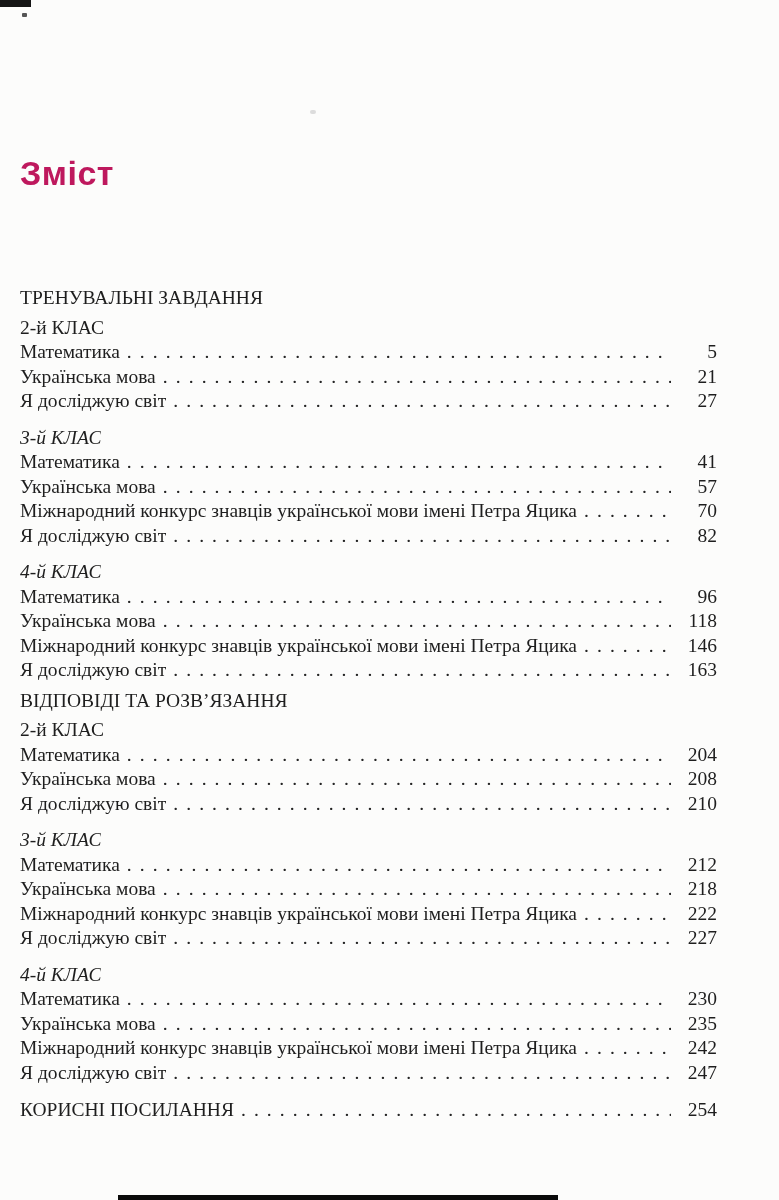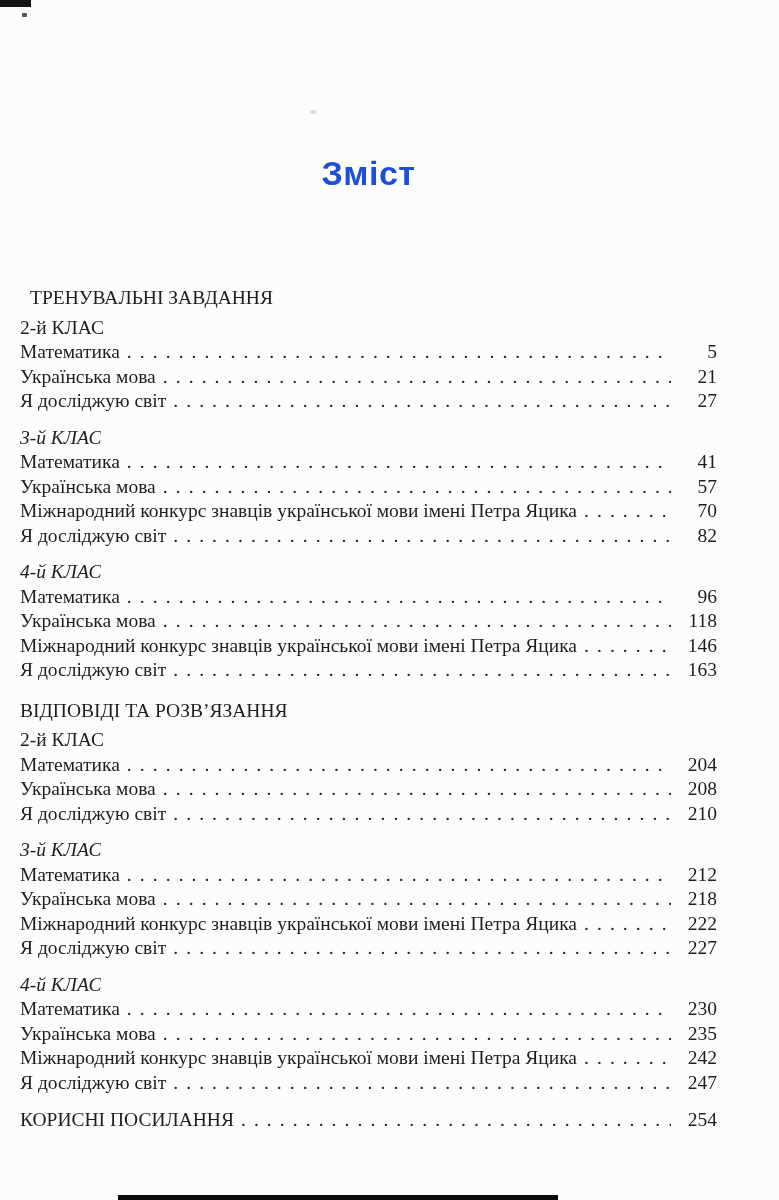--- a/index.html
+++ b/index.html
@@ -6,38 +6,37 @@
   html, body { margin: 0; padding: 0; }
   body {
     width: 779px; height: 1200px;
     position: relative; overflow: hidden;
     background: #fcfcfb;
     color: #1e1e1e;
     font-family: "Liberation Serif", "DejaVu Serif", serif;
   }
   .page-title {
     position: absolute; top: 131px; left: 20px; width: 697px;
-    text-align: center;
     font-family: "Liberation Sans", "DejaVu Sans", sans-serif;
-    font-weight: bold; font-size: 34px; color: #1d4ed8;
+    font-weight: bold; font-size: 34px; color: #be185d;
     letter-spacing: 0.5px;
   }
   .toc { position: absolute; top: 264px; left: 20px; width: 697px; }
   .row { display: flex; align-items: baseline; line-height: 24.5px; font-size: 19.5px; }
   .label { flex: 0 1 auto; white-space: nowrap; overflow: hidden; }
   .dots { flex: 1 1 0; overflow: hidden; white-space: nowrap; margin-left: 7px; min-width: 10px; }
   .dots::after {
     content: ". . . . . . . . . . . . . . . . . . . . . . . . . . . . . . . . . . . . . . . . . . . . . . . . . . . . . . . . . . . . . . . . . . . . . . . . . . . .";
     letter-spacing: 1.6px; color: #242424;
   }
   .num { flex: 0 0 auto; min-width: 46px; text-align: right; white-space: nowrap; }
-  .sp-a { margin-top: 22px; margin-left: 10px; }
+  .sp-a { margin-top: 22px; }
   .sp-b { margin-top: 5px; align-items: flex-end; }
   .sp-c { margin-top: 12px; font-style: italic; }
-  .sp-d { margin-top: 16px; }
+  .sp-d { margin-top: 6px; }
   .sp-e { margin-top: 13px; }
   .corner-mark { position: absolute; left: 0; top: 0; width: 31px; height: 7px; background: #151515; }
   .corner-dot { position: absolute; left: 22px; top: 13px; width: 5px; height: 4px; background: #555; border-radius: 1px; }
   .bottom-bar { position: absolute; left: 118px; top: 1195px; width: 440px; height: 5px; background: #0a0a0a; }
   .smudge { position: absolute; left: 310px; top: 110px; width: 6px; height: 4px; background: #dcdcdc; border-radius: 2px; }
 </style>
 </head>
 <body>
 
 <div class="corner-mark"></div>

